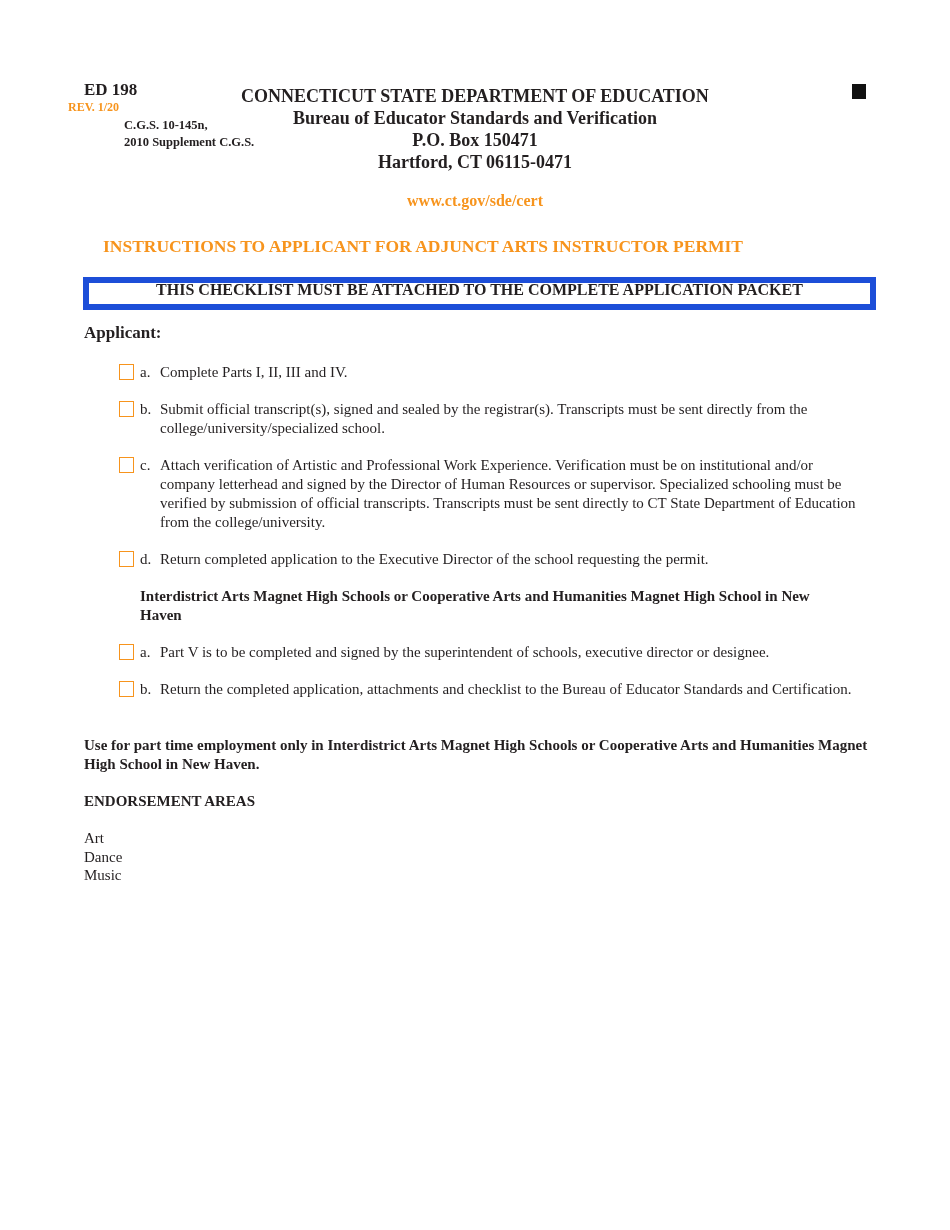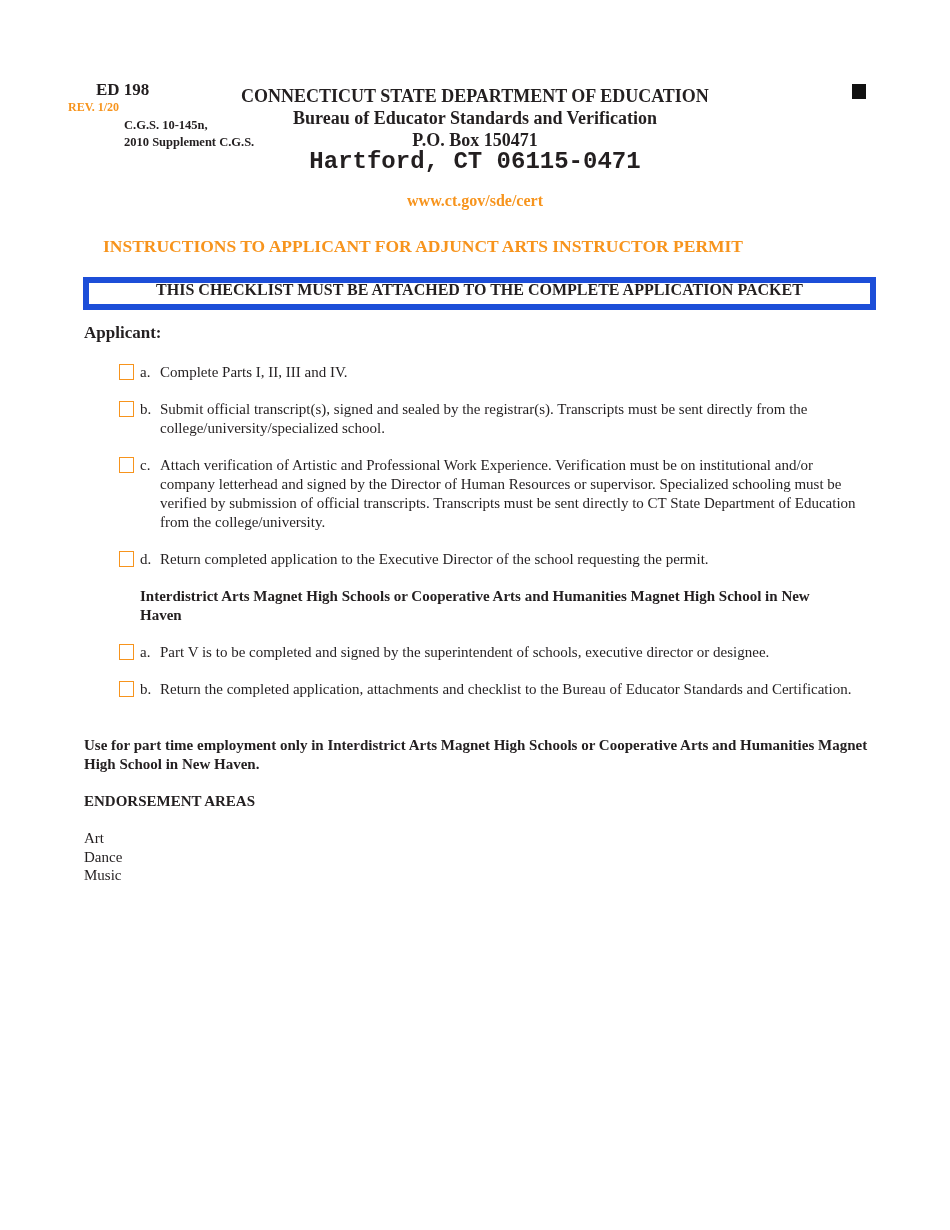--- a/index.html
+++ b/index.html
@@ -1,26 +1,26 @@
 <!DOCTYPE html>
 <html><head>
 <meta charset="utf-8">
 <style>
   html, body { margin: 0; padding: 0; background: #ffffff; }
   body { width: 950px; height: 1230px; position: relative; overflow: hidden;
          font-family: "Liberation Serif", serif; color: #231f20; }
   .abs { position: absolute; }
-  .form-id { left: 96px; top: 80px; font-weight: bold; font-size: 17px; line-height: 20px; }
+  .form-id { left: 84px; top: 80px; font-weight: bold; font-size: 17px; line-height: 20px; }
   .rev { left: 68px; top: 100px; font-weight: bold; font-size: 12px; color: #f7941d; line-height: 15px; }
   .cgs { left: 84px; top: 117px; font-weight: bold; font-size: 12.5px; line-height: 17px; margin-left: 40px; }
   .header-center { left: 200px; width: 550px; top: 85px; text-align: center; font-weight: bold; }
   .header-center .l1 { font-size: 18px; line-height: 22px; }
   .header-center .l2 { font-size: 18px; line-height: 22px; }
   .header-center .l3 { font-size: 18px; line-height: 22px; }
-  .header-center .l4 { font-size: 24px; line-height: 22px; font-family: Liberation Mono, monospace; }
+  .header-center .l4 { font-size: 18px; line-height: 22px; }
   .corner-mark { left: 852px; top: 84px; width: 14px; height: 15px; background: #111; }
   .url { left: 0; width: 950px; top: 192px; text-align: center; font-weight: bold; font-size: 16px; color: #f7941d; }
   .title { left: 0; width: 846px; top: 236px; text-align: center; font-weight: bold; font-size: 17.5px; color: #f7941d; }
   .banner { left: 83px; top: 277px; width: 781px; height: 21px; border: 6px solid #1d4ed8;
             text-align: center; font-weight: bold; font-size: 16px; line-height: 14px; }
   .applicant { left: 84px; top: 323px; font-weight: bold; font-size: 17px; }
   .item { position: absolute; left: 119px; width: 750px; font-size: 15px; line-height: 19px; }
   .item .cb { position: absolute; left: 0; top: 1px; width: 13px; height: 14px; border: 1px solid #f7941d;
               background: #fff; cursor: pointer; }
   .item .letter { position: absolute; left: 21px; top: 0; }

